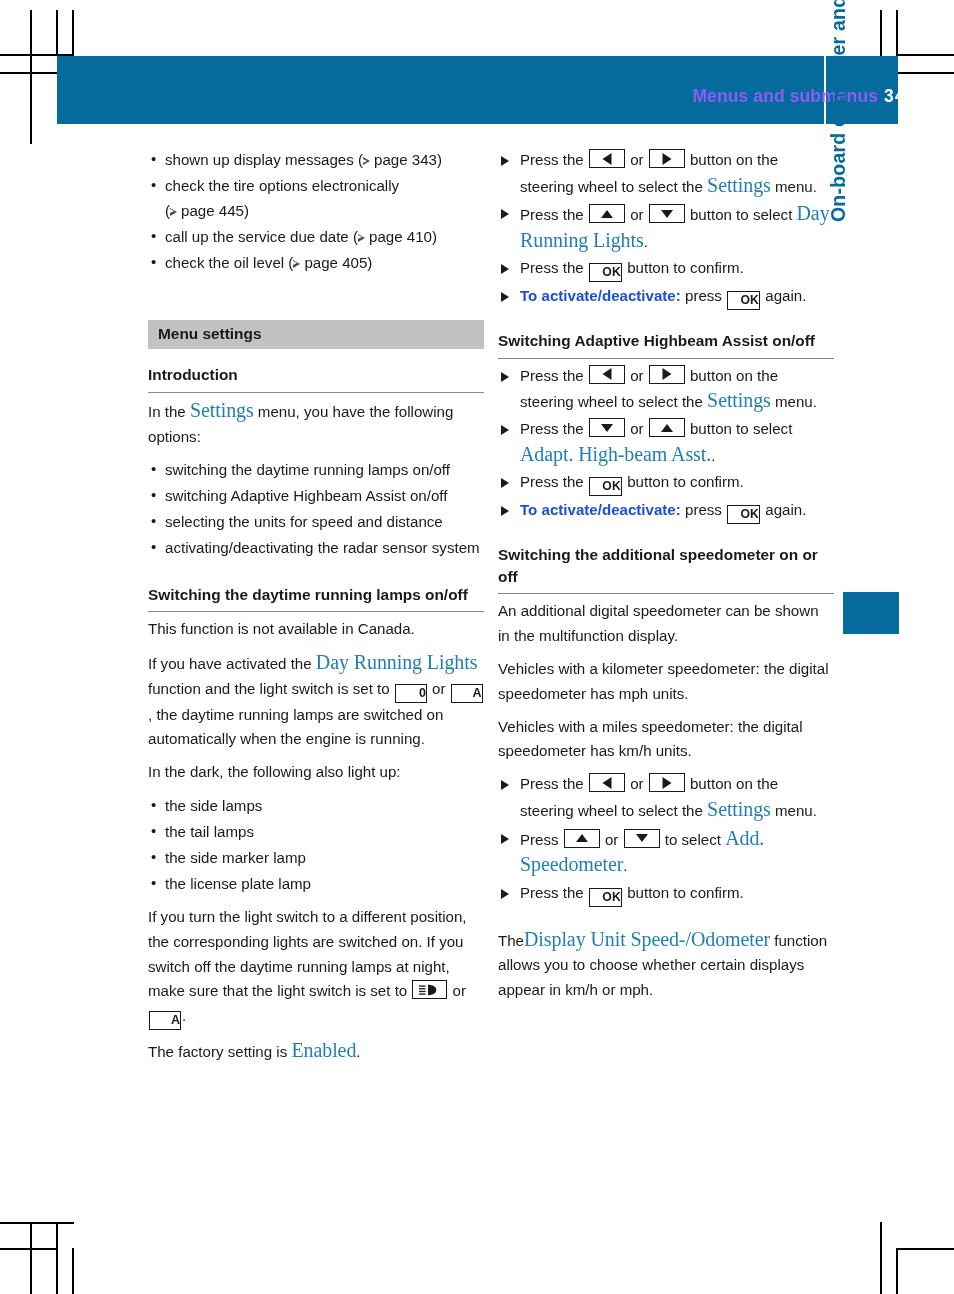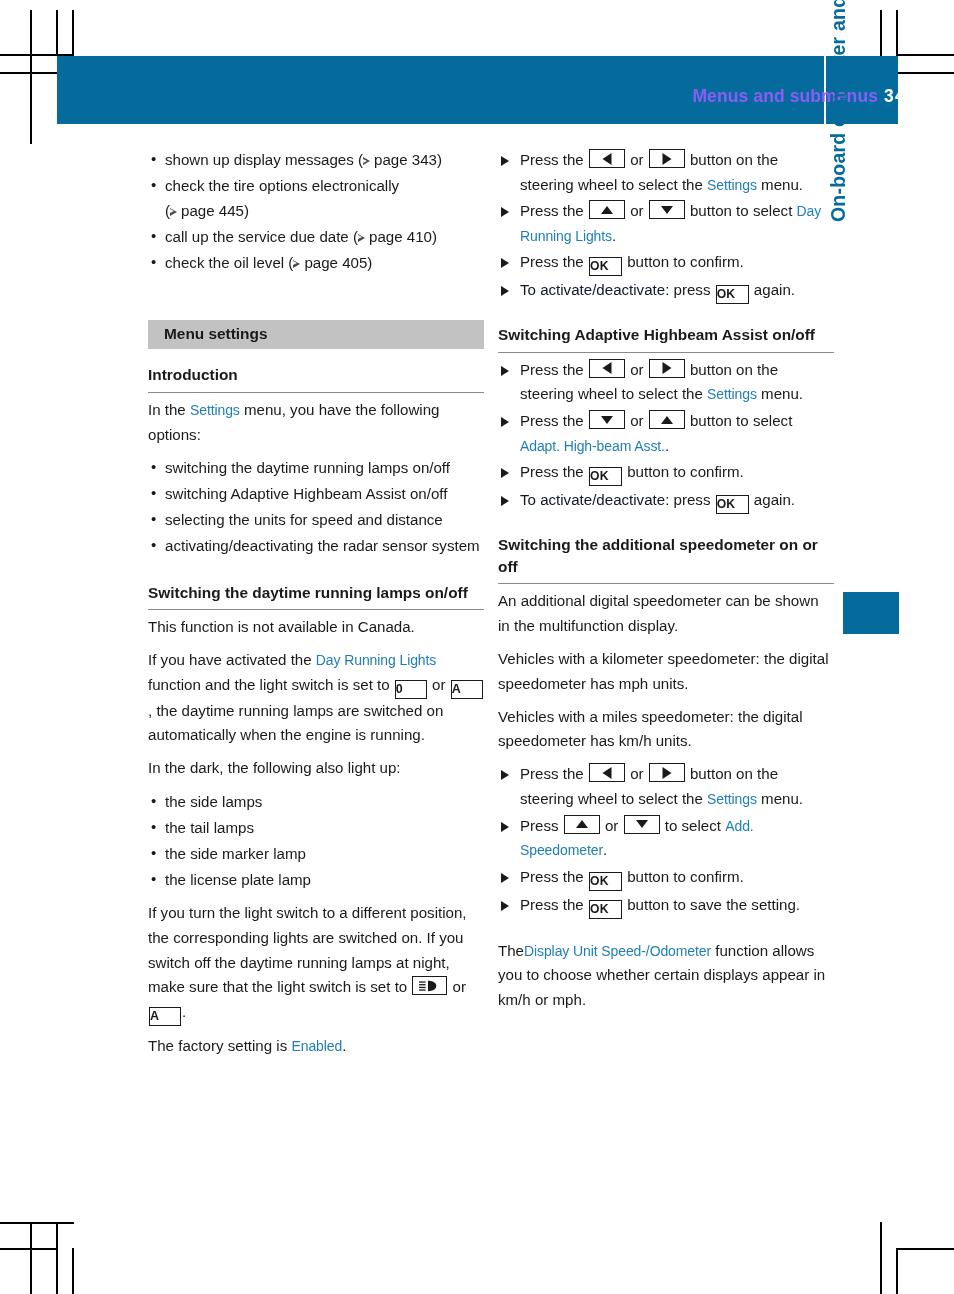--- a/index.html
+++ b/index.html
@@ -112,41 +112,41 @@
     border-left: 8px solid #1a1a1a;
     border-top: 5.5px solid transparent;
     border-bottom: 5.5px solid transparent;
   }
 
   
   .gray-bar {
     background: #c2c2c2;
     font-size: 15.4px; font-weight: bold;
     color: #1a1a1a;
-    padding: 4px 0 5px 16px;
+    padding: 4px 0 5px 10px;
     margin: 14px 0 15px 0;
     line-height: 20px;
   }
   .h-sub {
     font-size: 15.4px; font-weight: bold;
     color: #1a1a1a;
     line-height: 21.5px;
     margin: 0 0 5px 0;
     border-bottom: 1.6px solid #8a8a8a;
     padding-bottom: 6px;
   }
   .h-sub.tight { margin-top: 0; }
   .spacer-lg { height: 22px; }
   .spacer-md { height: 14px; }
 
   
   .mono {
-    font-family: Liberation Sans, sans-serif;
+    font-family: Liberation Serif, serif;
     color: #1e7fb5;
-    font-size: 14px;
+    font-size: 20px;
     letter-spacing: -0.1px;
   }
   .ref {
     white-space: nowrap;
   }
   .tri-ref {
     display: inline-block;
     width: 0; height: 0;
     border-left: 7px solid #1a1a1a;
     border-top: 5px solid transparent;
@@ -173,29 +173,29 @@
   .tri-ref.hollow::after {
     content: "";
     position: absolute;
     left: 0; top: 1.6px;
     width: 0; height: 0;
     border-left: 4.4px solid #ffffff;
     border-top: 2.9px solid transparent;
     border-bottom: 2.9px solid transparent;
   }
 
-  b.strong { font-weight: normal; color: #0f172a; }
+  b.strong { font-weight: bold; color: #1d4ed8; }
 
   
   .key {
     display: inline-block;
     border: 1.4px solid #1a1a1a;
     background: #fff;
     vertical-align: -3px;
-    text-align: left;
+    text-align: right;
     line-height: 15px;
     font-size: 12.4px;
     font-weight: bold;
     font-family: "Liberation Sans", sans-serif;
     color: #1a1a1a;
     margin: 0 1px;
     box-sizing: border-box;
   }
   .key-ok  { width: 33px; height: 19px; line-height: 16px; font-size: 12.2px; letter-spacing: .2px; }
   .key-arrow { width: 36px; height: 19px; position: relative; }
@@ -326,21 +326,20 @@
     <div class="h-sub">Switching the additional speedometer on or off</div>
 
     <p>An additional digital speedometer can be shown in the multifunction display.</p>
     <p>Vehicles with a kilometer speedometer: the digital speedometer has mph units.</p>
     <p>Vehicles with a miles speedometer: the digital speedometer has km/h units.</p>
 
     <ul class="steps">
       <li><span>Press the </span><span class="key key-arrow"><span class="arr arr-left"></span></span><span> or </span><span class="key key-arrow"><span class="arr arr-right"></span></span><span> button on the steering wheel to select the </span><span class="mono">Settings</span><span> menu.</span></li>
       <li><span>Press </span><span class="key key-arrow"><span class="arr arr-up"></span></span><span> or </span><span class="key key-arrow"><span class="arr arr-down"></span></span><span> to select </span><span class="mono">Add. Speedometer</span><span>.</span></li>
       <li><span>Press the </span><span class="key key-ok">OK</span><span> button to confirm.</span></li>
-      <li><span>Press the </span><span class="key key-ok">OK</span><span> button to save the setting.</span></li>
     </ul>
 
     <div class="spacer-md"></div>
 
 
     <p><span>The</span><span class="mono">Display Unit Speed-/Odometer</span><span> function allows you to choose whether certain displays appear in km/h or mph.</span></p>
 
   </div>
 
 </div>

